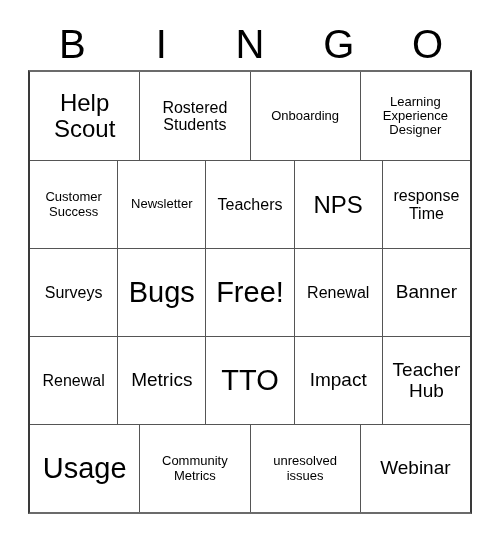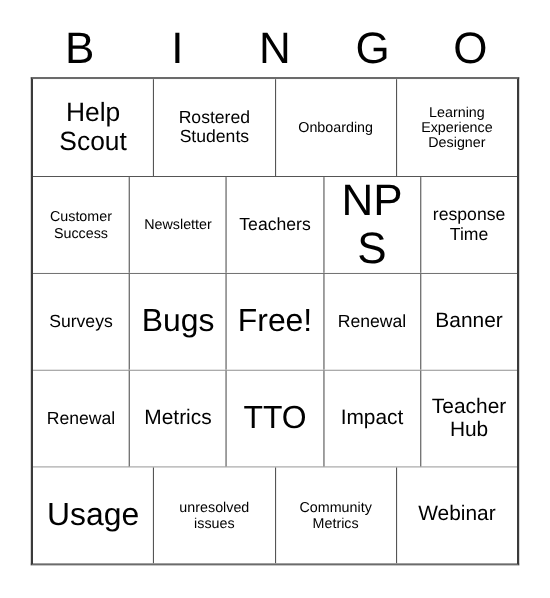--- a/index.html
+++ b/index.html
@@ -79,21 +79,21 @@
   .cell-text {
     display: block;
     width: 100%;
     line-height: 1.08;
     word-wrap: break-word;
     overflow-wrap: break-word;
     hyphens: none;
   }
 
   
-  .fs-xxl .cell-text { font-size: 40px; }
+  .fs-xxl .cell-text { font-size: 24px; }
   .fs-xl  .cell-text { font-size: 29px; }
   .fs-lg  .cell-text { font-size: 24px; }
   .fs-md  .cell-text { font-size: 19px; }
   .fs-sm  .cell-text { font-size: 16px; }
   .fs-xs  .cell-text { font-size: 13px; }
 </style>
 </head>
 <body>
 
 <div id="bingo-card">
@@ -170,24 +170,24 @@
         </div>
         <div class="cell fs-md">
           <span class="cell-text">Teacher Hub</span>
         </div>
       </div>
       <div class="grid-row">
         <div class="cell fs-xl">
           <span class="cell-text">Usage</span>
         </div>
         <div class="cell fs-xs">
-          <span class="cell-text">unresolved issues</span>
+          <span class="cell-text">Community Metrics</span>
         </div>
         <div class="cell fs-xs">
-          <span class="cell-text">Community Metrics</span>
+          <span class="cell-text">unresolved issues</span>
         </div>
         <div class="cell fs-md">
           <span class="cell-text">Webinar</span>
         </div>
       </div>
     </div>
 
 </div>
 
 </body></html>

